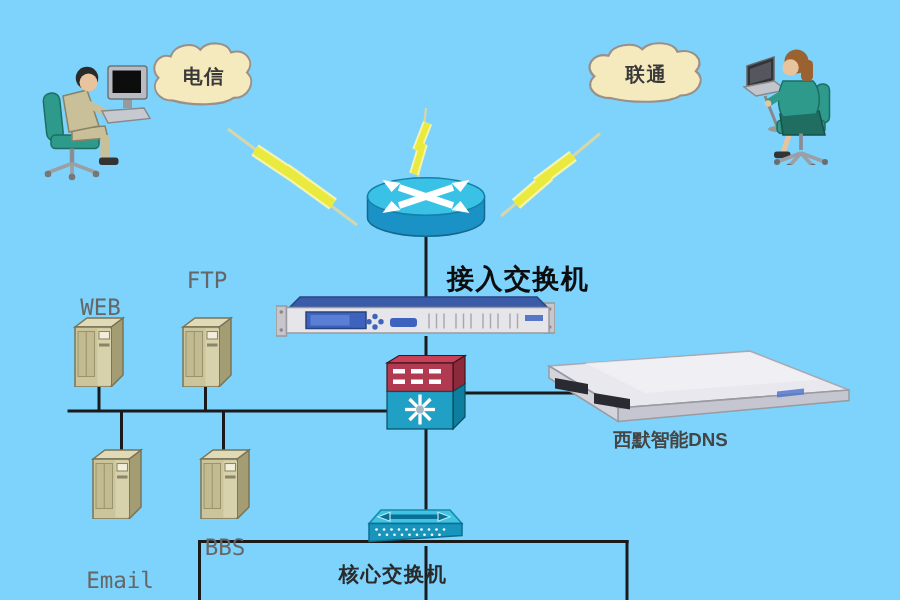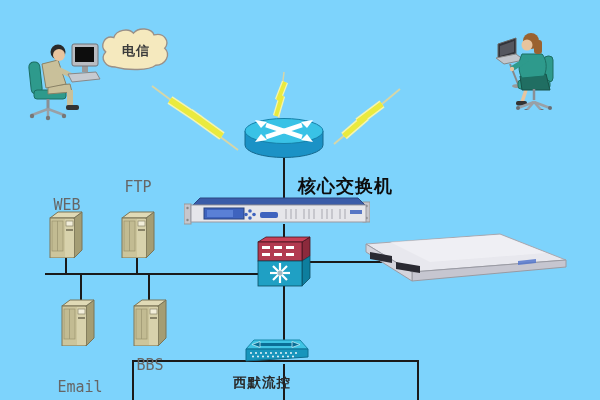--- a/index.html
+++ b/index.html
@@ -91,20 +91,26 @@
     <circle cx="34" cy="93" r="2" fill="#6a6e74"></circle>
       <circle cx="50" cy="93" r="2" fill="#6a6e74"></circle>
   </svg>
 
   <div class="cloud-box" style="left:95px;top:26px;width:82px;height:50px;">
     <svg viewBox="0 0 100 56" preserveAspectRatio="none">
       <path d="M25,46 C12,46 6,36 13,29 C5,22 12,10 23,13 C26,4 41,2 47,8 C53,1 69,2 72,10 C84,7 92,17 85,25 C93,32 86,44 74,44 C66,50 40,50 25,46 Z" fill="#F5E9BE" stroke="#9A9088" stroke-width="1.6"></path>
     </svg>
     <span class="cloud-lbl">电信</span>
   </div>
+  <div class="cloud-box" style="left:384px;top:26px;width:94px;height:48px;">
+    <svg viewBox="0 0 100 56" preserveAspectRatio="none">
+      <path d="M25,46 C12,46 6,36 13,29 C5,22 12,10 23,13 C26,4 41,2 47,8 C53,1 69,2 72,10 C84,7 92,17 85,25 C93,32 86,44 74,44 C66,50 40,50 25,46 Z" fill="#F5E9BE" stroke="#9A9088" stroke-width="1.6"></path>
+    </svg>
+    <span class="cloud-lbl">联通</span>
+  </div>
 
   <svg class="icon" style="left:140px;top:78px;z-index:2;" width="110" height="80" viewBox="0 0 110 80">
     <line x1="12" y1="8" x2="98" y2="72" stroke="#D6D6A8" stroke-width="2"></line>
     <path d="M30,22 L60,42 L50,35 L82,58" fill="none" stroke="#F4F4B0" stroke-width="9"></path>
     <path d="M30,22 L60,42 L50,35 L82,58" fill="none" stroke="#EAEA3E" stroke-width="6"></path>
   </svg>
   <svg class="icon" style="left:268px;top:70px;z-index:2;" width="30" height="58" viewBox="0 0 30 58">
     <line x1="16" y1="2" x2="10" y2="56" stroke="#D6D6A8" stroke-width="1.5"></line>
     <path d="M17,12 L10,30 L14,26 L8,46" fill="none" stroke="#F4F4B0" stroke-width="6.5"></path>
     <path d="M17,12 L10,30 L14,26 L8,46" fill="none" stroke="#EAEA3E" stroke-width="4"></path>
@@ -119,21 +125,21 @@
     <path d="M3,15 L3,29 A39,12.5 0 0 0 81,29 L81,15 Z" fill="#1B92C6" stroke="#14688e"></path>
     <ellipse cx="42" cy="15" rx="39" ry="12.5" fill="#39C2E6" stroke="#1580a8"></ellipse>
     <line x1="24" y1="9" x2="60" y2="21" stroke="#fff" stroke-width="4.5"></line>
     <line x1="60" y1="9" x2="24" y2="21" stroke="#fff" stroke-width="4.5"></line>
     <polygon points="13,4 25,6 19,12" fill="#fff"></polygon>
     <polygon points="71,26 59,24 65,18" fill="#fff"></polygon>
     <polygon points="71,4 59,6 65,12" fill="#fff"></polygon>
     <polygon points="13,26 25,24 19,18" fill="#fff"></polygon>
   </svg>
 
-  <div class="lbl lbl-flow" style="left:298px;top:174px;">核心交换机</div>
+  <div class="lbl lbl-flow" style="left:298px;top:174px;">接入交换机</div>
   <svg class="icon" style="left:184px;top:196px;" width="186" height="32" viewBox="0 0 186 32">
     <rect x="0" y="8" width="7" height="20" fill="#C6C6CC" stroke="#999"></rect>
     <circle cx="3.5" cy="12" r="1.2" fill="#888"></circle>
       <circle cx="3.5" cy="24" r="1.2" fill="#888"></circle>
     <rect x="179" y="6" width="7" height="20" fill="#C6C6CC" stroke="#999"></rect>
     <circle cx="182.5" cy="10" r="1.2" fill="#888"></circle>
       <circle cx="182.5" cy="22" r="1.2" fill="#888"></circle>
     <polygon points="16,2 174,2 181,9 9,9" fill="#3A5CA8" stroke="#2a4480"></polygon>
     <rect x="7" y="9" width="175" height="17" fill="#E6E6EA" stroke="#9a9aa2"></rect>
     <rect x="20" y="12" width="40" height="11" fill="#3E63BE" stroke="#2a4480"></rect>
@@ -182,20 +188,21 @@
 
   <svg class="icon" style="left:350px;top:232px;" width="222" height="52" viewBox="0 0 222 52">
     <polygon points="16,12 150,2 216,28 62,40" fill="#E8E8EE" stroke="#A8A8B0"></polygon>
     <polygon points="40,10 150,3 196,21 80,30" fill="#F2F2F6" opacity="0.7"></polygon>
     <polygon points="62,40 216,28 216,35 62,49" fill="#C6C6D0" stroke="#9a9aa2"></polygon>
     <polygon points="16,12 62,40 62,49 16,20" fill="#D4D4DC" stroke="#9a9aa2"></polygon>
     <polygon points="20,20 42,24 42,31 20,27" fill="#2A2A32"></polygon>
     <polygon points="46,30 70,34 70,41 46,37" fill="#2A2A32"></polygon>
     <polygon points="168,29 186,27 186,31 168,33" fill="#5577CC" opacity="0.85"></polygon>
   </svg>
+  <div class="lbl lbl-dns" style="left:402px;top:285px;width:90px;">西默智能DNS</div>
 
   <svg class="icon" style="left:46px;top:210px;" width="40" height="48" viewBox="0 0 40 48">
     <polygon points="28,8 36,2 36,40 28,48" fill="#A49D74" stroke="#7a7456"></polygon>
     <polygon points="4,8 12,2 36,2 28,8" fill="#E0DAB6" stroke="#7a7456"></polygon>
     <rect x="4" y="8" width="24" height="40" fill="#CCC59C" stroke="#7a7456"></rect>
     <rect x="19" y="9" width="9" height="38" fill="#D8D2AC"></rect>
     <rect x="20" y="11" width="7" height="5" fill="#F2EEDA" stroke="#8a8468" stroke-width="0.7"></rect>
     <rect x="20" y="19" width="7" height="2" fill="#8a8468"></rect>
     <rect x="6" y="11" width="11" height="30" fill="#C2BB92" stroke="#9a946e" stroke-width="0.7"></rect>
     <line x1="11.5" y1="11" x2="11.5" y2="41" stroke="#9a946e" stroke-width="0.7"></line>
@@ -256,15 +263,15 @@
         <circle cx="14" cy="18.5" r="0.9"></circle>
       <circle cx="19" cy="18.5" r="0.9"></circle>
         <circle cx="24" cy="18.5" r="0.9"></circle>
         <circle cx="29" cy="18.5" r="0.9"></circle>
       <circle cx="34" cy="18.5" r="0.9"></circle>
         <circle cx="39" cy="18.5" r="0.9"></circle>
         <circle cx="44" cy="18.5" r="0.9"></circle>
       <circle cx="49" cy="18.5" r="0.9"></circle>
     </g>
   </svg>
-  <div class="lbl lbl-access" style="left:220px;top:374px;width:84px;">西默流控</div>
+  <div class="lbl lbl-access" style="left:220px;top:374px;width:84px;">核心交换机</div>
 
 </div>
 
 </body></html>

